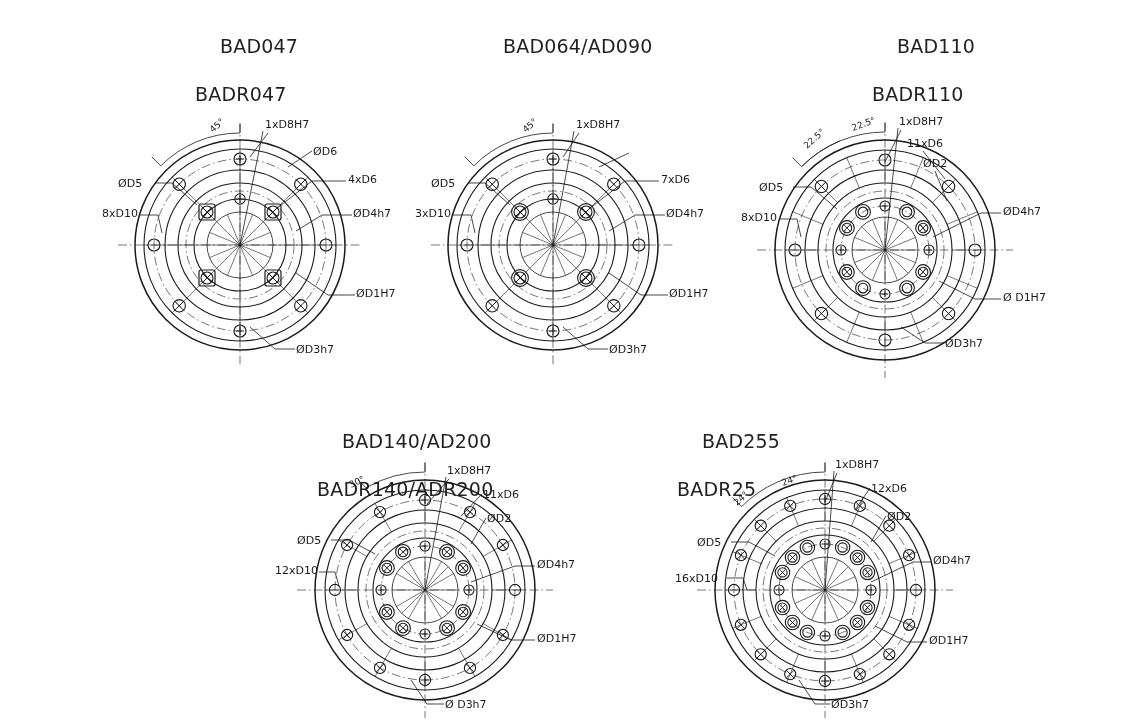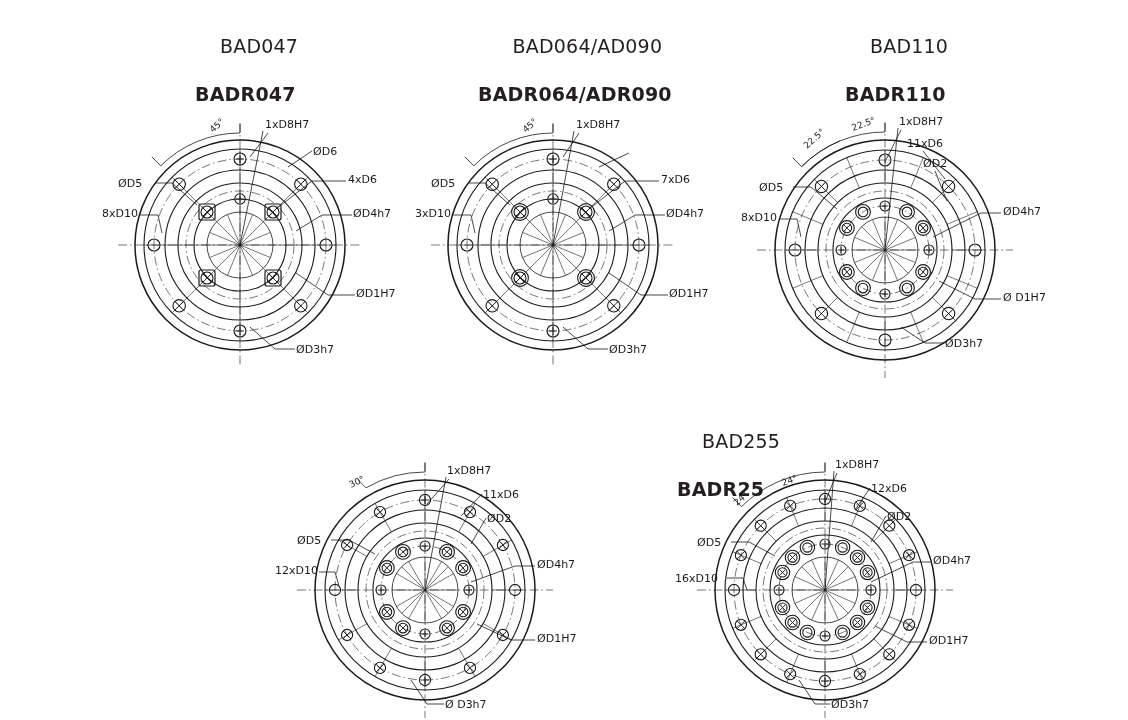--- a/index.html
+++ b/index.html
@@ -15,21 +15,21 @@
 
   .title{
     position:absolute;
     font-family:"DejaVu Sans", sans-serif;
     font-size:19px;
     line-height:24px;
     color:#231f20;
     white-space:pre;
     letter-spacing:0.2px;
   }
-  .title .l2{display:block;font-weight:bold;}
+  .title .l2{display:block;}
 
   .fig{position:absolute;}
   svg{display:block;overflow:visible;}
 
   text{
     font-family:"DejaVu Sans", sans-serif;
     fill:#1b1b1b;
   }
   .lbl{font-size:11px;}
   .ang{font-size:9px;}
@@ -50,28 +50,31 @@
 
 <div class="sheet">
 
   <div class="title" style="left:175px;top:10px;">
     <span class="l1">BAD047</span>
     <span class="l2">BADR047</span>
   </div>
 
   <div class="title" style="left:458px;top:10px;text-align:center;">
     <span class="l1">BAD064/AD090</span>
-    <span class="l2">BADR064/ADR090</span>
   </div>
 
-  <div class="title" style="left:825px;top:10px;">
+  <div class="title" style="left:852px;top:10px;">
     <span class="l1">BAD110</span>
     <span class="l2">BADR110</span>
   </div>
 
+  <div class="title" style="left:297px;top:405px;">
+    <span class="l1">BAD140/AD200</span>
+    <span class="l2">BADR140/ADR200</span>
+  </div>
 
   <div class="title" style="left:657px;top:405px;">
     <span class="l1">BAD255</span>
     <span class="l2">BADR25</span>
   </div>
 
   <div class="fig" style="left:80px;top:105px;">
   <svg width="310" height="270" viewBox="0 0 310 270">
     <g id="f1" transform="translate(140,140)">
 

